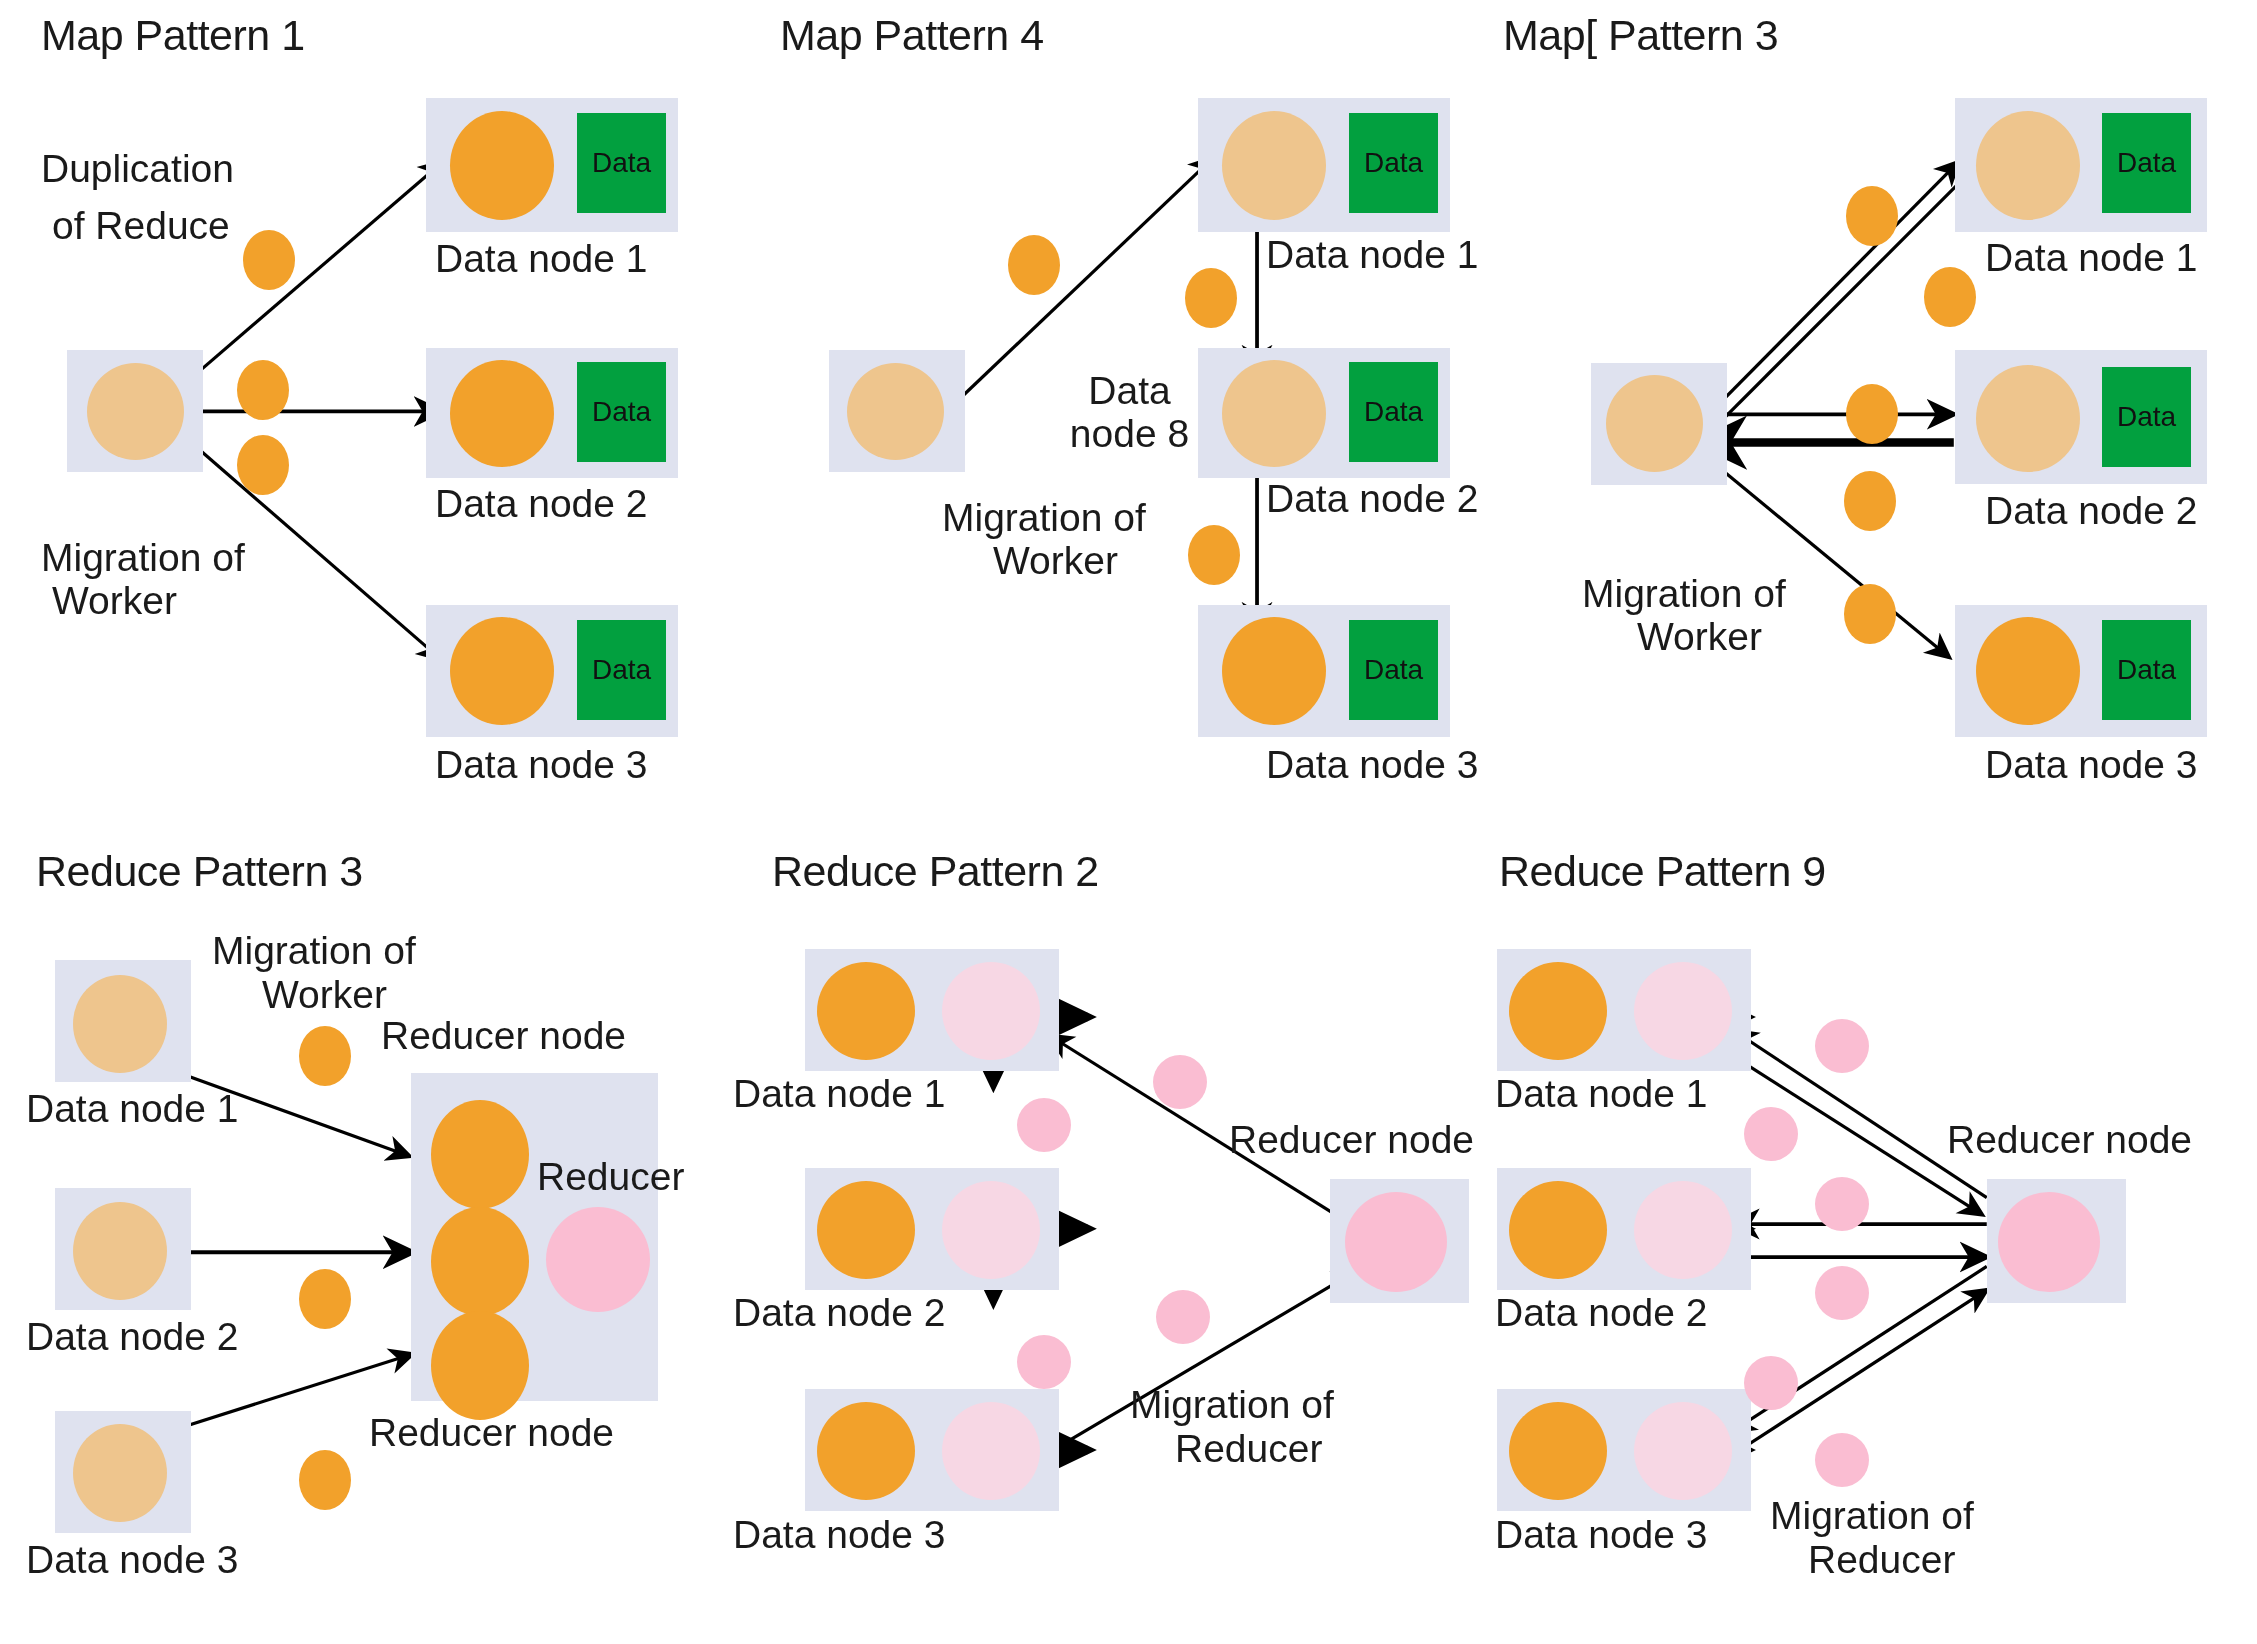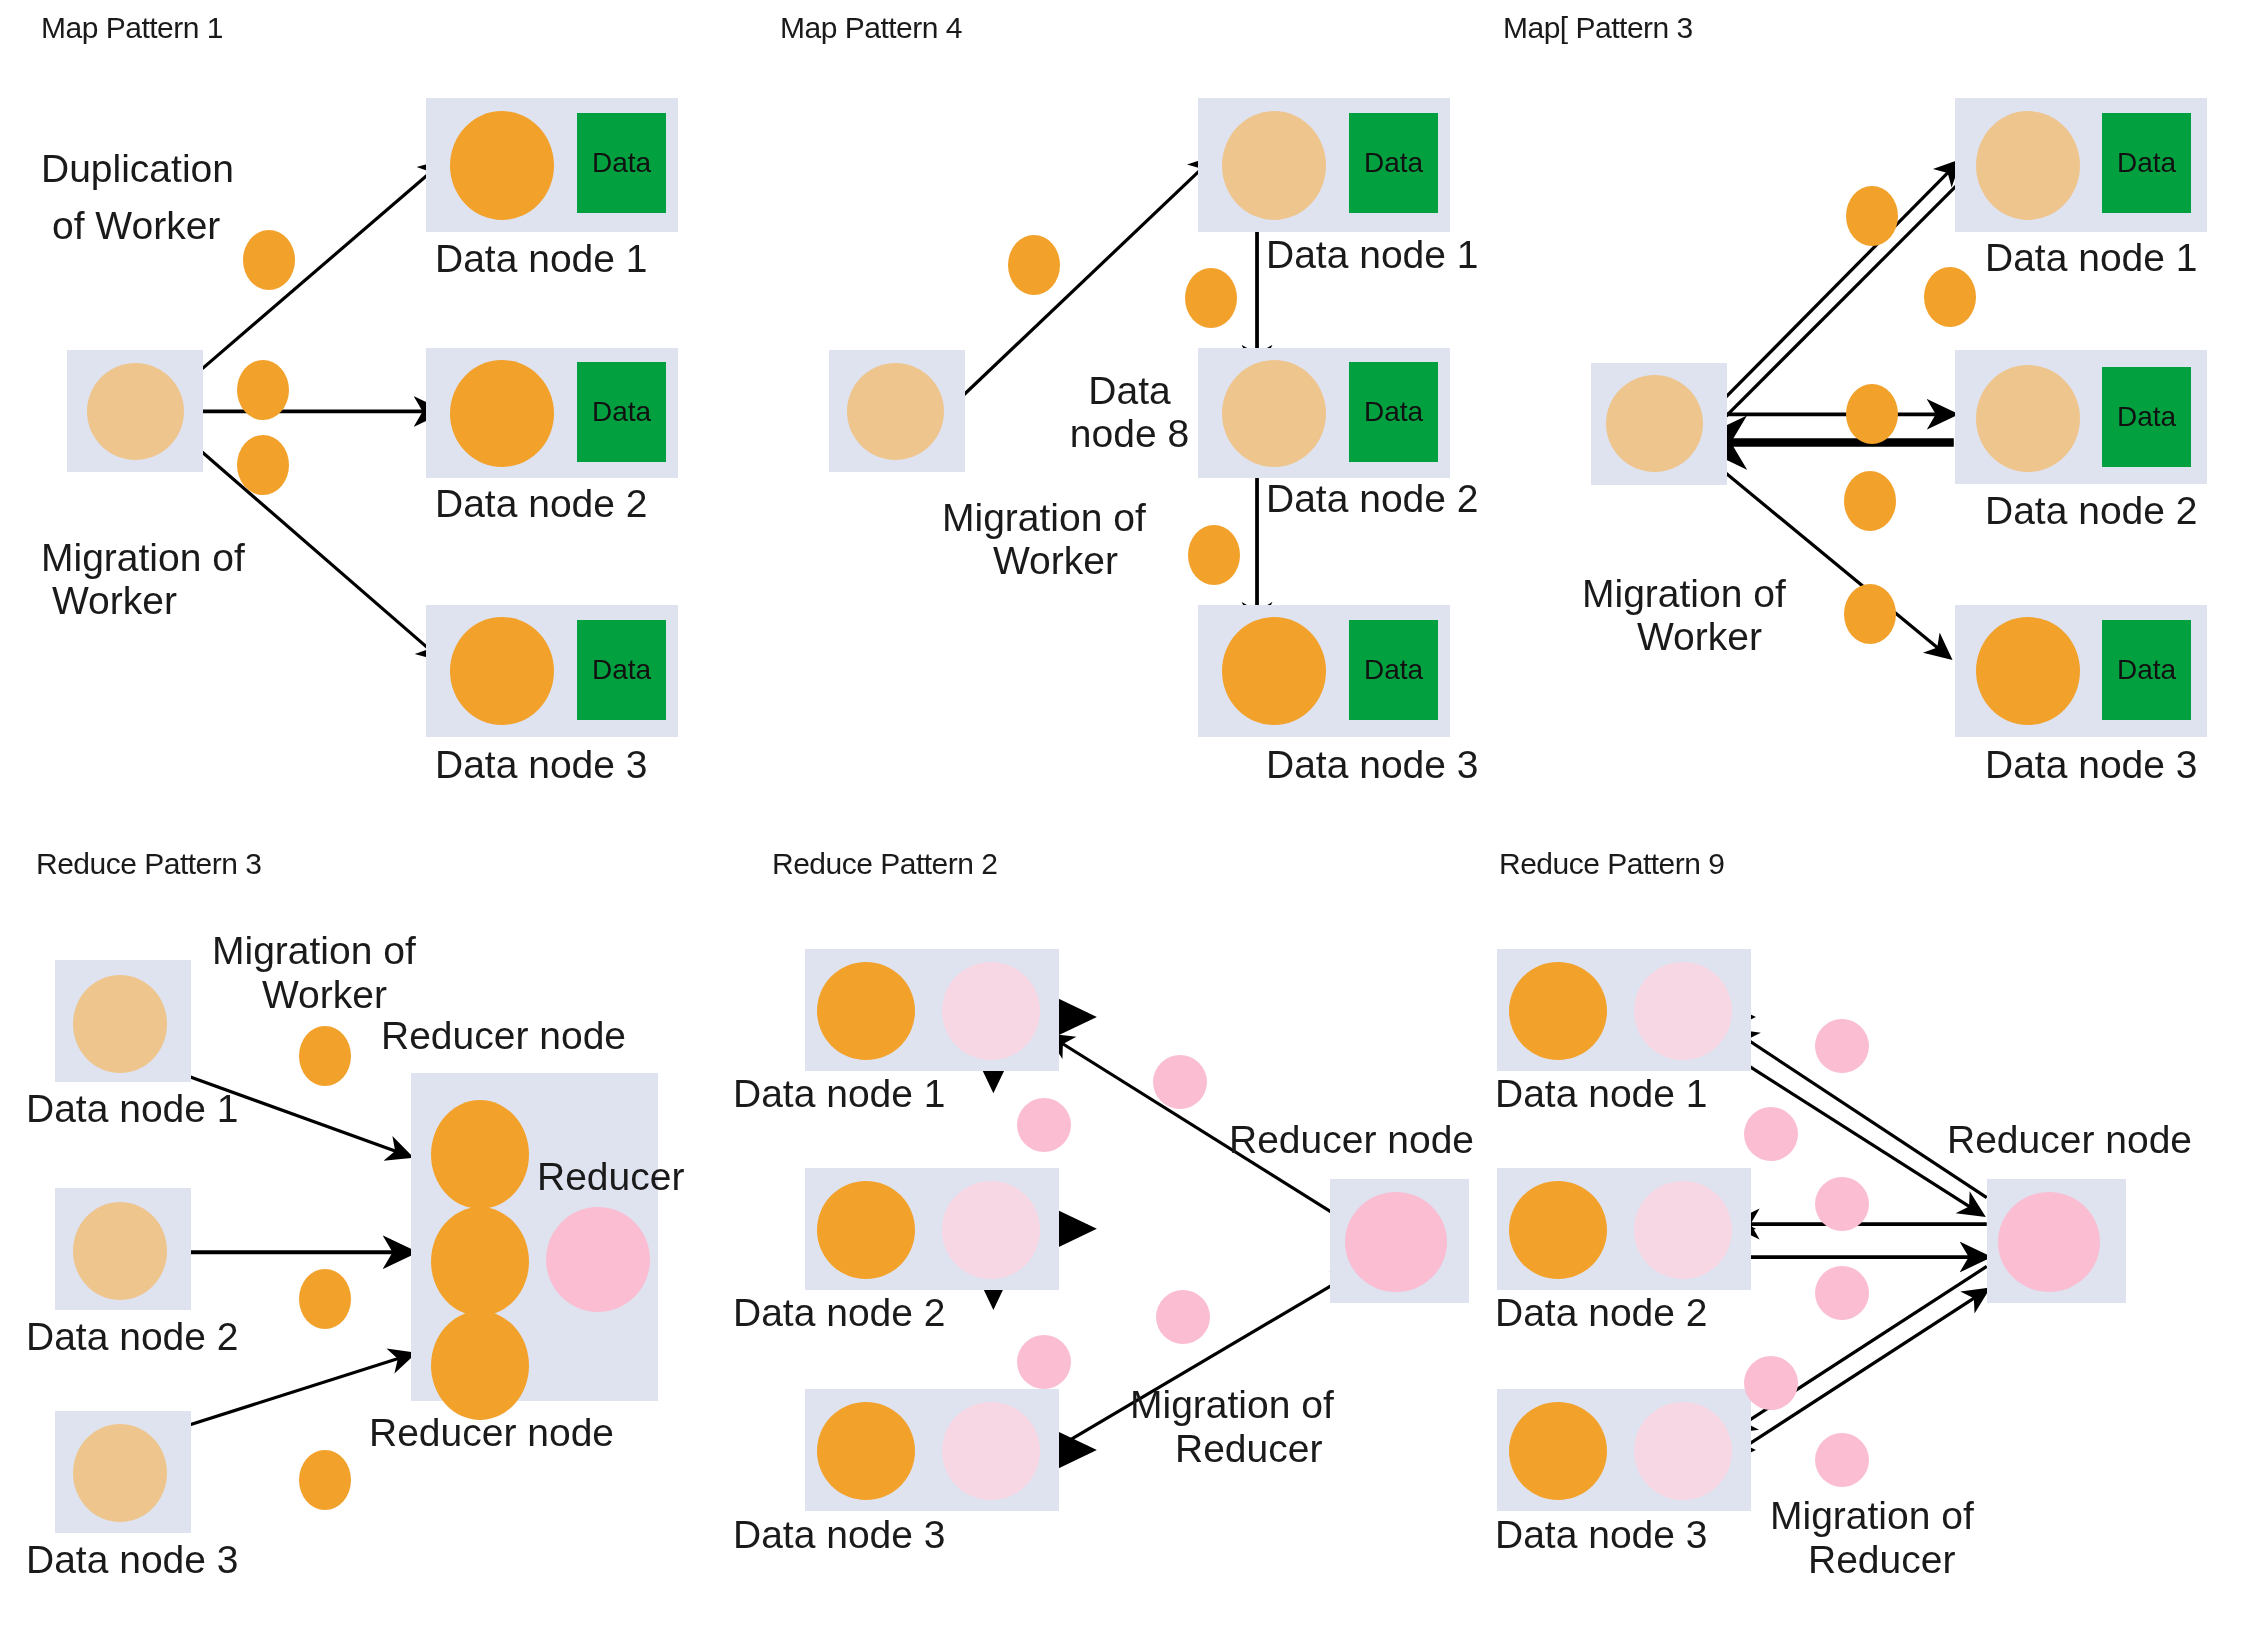--- a/index.html
+++ b/index.html
@@ -1,19 +1,19 @@
 <!DOCTYPE html>
 <html style="font-size:15px"><head>
 <meta charset="utf-8">
 <style>
   html,body{margin:0;padding:0;background:#fff;}
   body{width:2257px;height:1644px;position:relative;overflow:hidden;
        font-family:"Liberation Sans","DejaVu Sans",sans-serif;color:#1a1a1a;}
   .panel{position:absolute;}
-  .title{position:absolute;font-size:30px;font-weight:400;letter-spacing:-0.5px;white-space:nowrap;}
+  .title{position:absolute;font-size:43px;font-weight:400;letter-spacing:-0.5px;white-space:nowrap;}
   .lbl{position:absolute;font-size:39px;line-height:42px;white-space:nowrap;}
   .lbl2{position:absolute;font-size:39px;line-height:43px;text-align:center;}
   .box{position:absolute;background:#dfe2ef;}
   .circ{position:absolute;border-radius:50%;}
   .orange{background:#f2a12b;}
   .tan{background:#eec58d;}
   .pinkL{background:#f7d7e4;}
   .pinkD{background:#fabdd2;}
   .green{position:absolute;background:#02a03f;display:flex;align-items:center;justify-content:center;
          font-size:28px;color:#111;font-weight:400;}
@@ -91,21 +91,21 @@
     <path class="ln" d="M1840,1335 L2110,1335" stroke-width="4" marker-end="url(#ah)"></path>
     <path class="ln" d="M2110,1345 L1840,1520" stroke-width="3.4" marker-end="url(#ah)"></path>
     <path class="ln" d="M1840,1545 L2110,1370" stroke-width="3.4" marker-end="url(#ah)"></path>
   </g>
 </svg>
 
 <div class="panel">
   <div class="title" style="left:41px;top:11.3px">Map Pattern 1</div>
 
   <div class="lbl" style="left:41px;top:148px">Duplication</div>
-  <div class="lbl" style="left:52px;top:205px">of Worker</div>
+  <div class="lbl" style="left:52px;top:205px">of Reduce</div>
   <div class="lbl" style="left:41px;top:537px">Migration of</div>
   <div class="lbl" style="left:52px;top:580px">Worker</div>
 
   <div class="box" style="left:67px;top:350px;width:136px;height:122px"></div>
   <div class="circ tan" style="left:87px;top:363px;width:97px;height:97px"></div>
 
   <div class="circ orange" style="left:243px;top:230px;width:52px;height:60px"></div>
   <div class="circ orange" style="left:237px;top:360px;width:52px;height:60px"></div>
   <div class="circ orange" style="left:237px;top:435px;width:52px;height:60px"></div>
 

